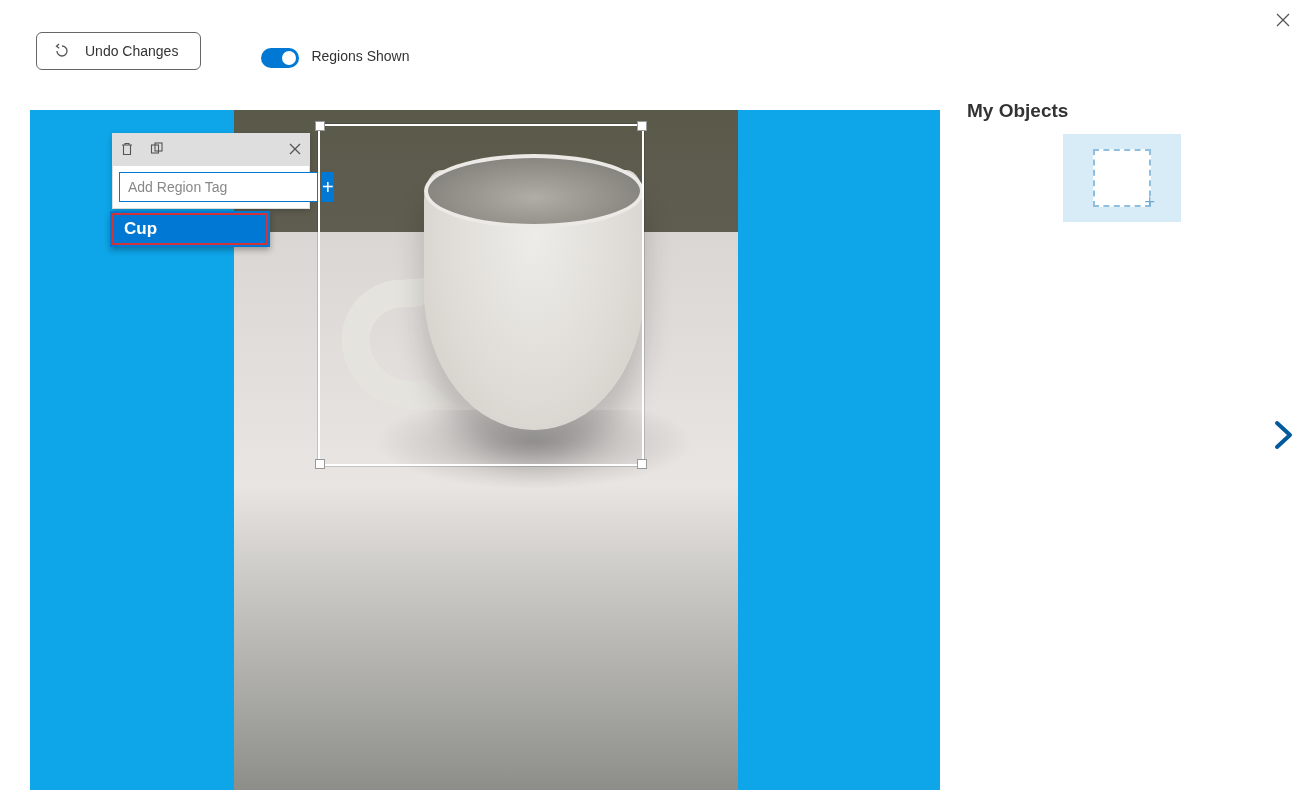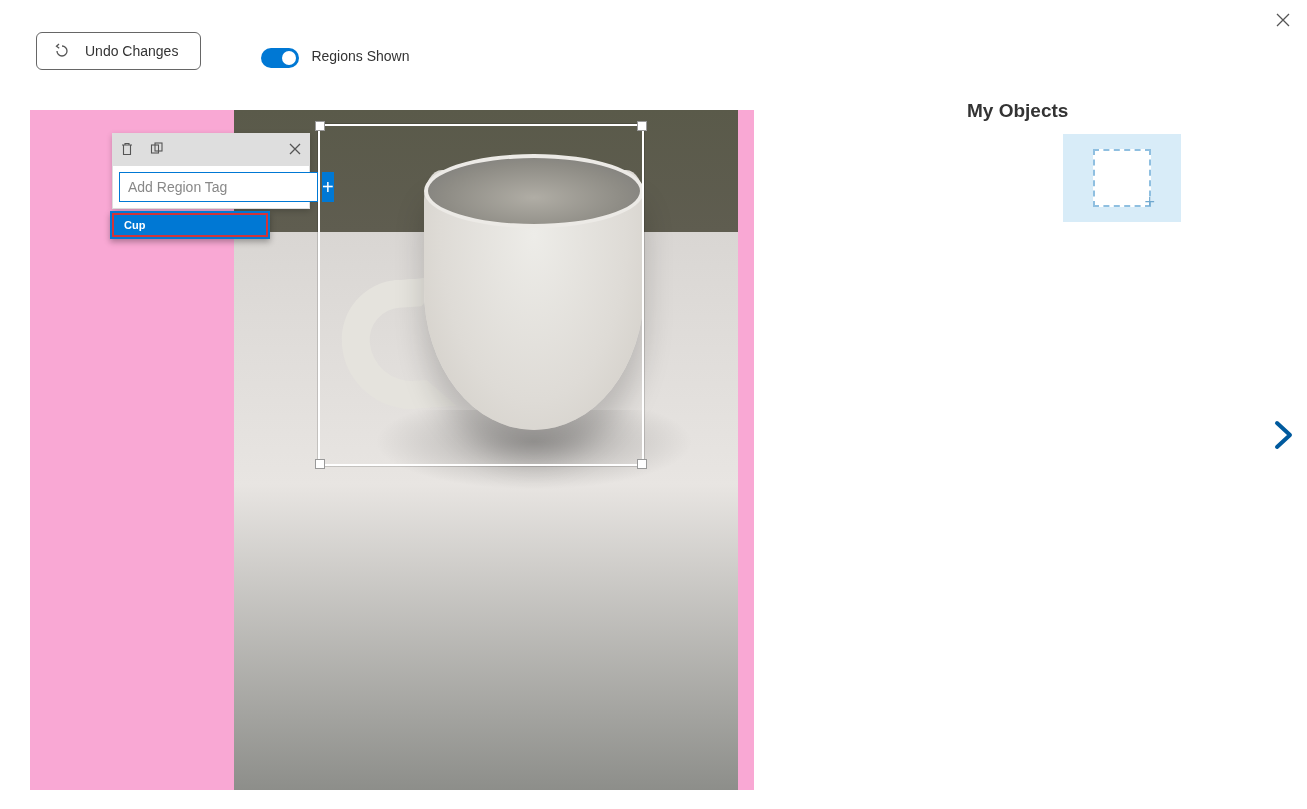--- a/index.html
+++ b/index.html
@@ -73,23 +73,23 @@
     cursor: pointer;
     display: flex; align-items: center; justify-content: center;
     color: #555;
   }
 
   
   .canvas-area {
     position: absolute;
     left: 30px;
     top: 110px;
-    width: 724px;
+    width: 910px;
     height: 680px;
-    background: #f9a8d4;
+    background: #0ea5e9;
   }
 
   .photo {
     position: absolute;
     left: 204px;
     top: 0;
     width: 504px;
     height: 680px;
     overflow: hidden;
   }
@@ -205,21 +205,21 @@
     top: 78px;
     width: 160px;
     background: #0078d4;
     color: #fff;
     padding: 2px;
     box-shadow: 0 3px 6px rgba(0,0,0,0.3);
   }
   .suggestion-inner {
     border: 2px solid #d13438;
     padding: 4px 10px;
-    font-size: 11px;
+    font-size: 17px;
     font-weight: 600;
     cursor: pointer;
   }
 
   
   .sidebar {
     position: absolute;
     right: 30px;
     top: 100px;
     width: 310px;

